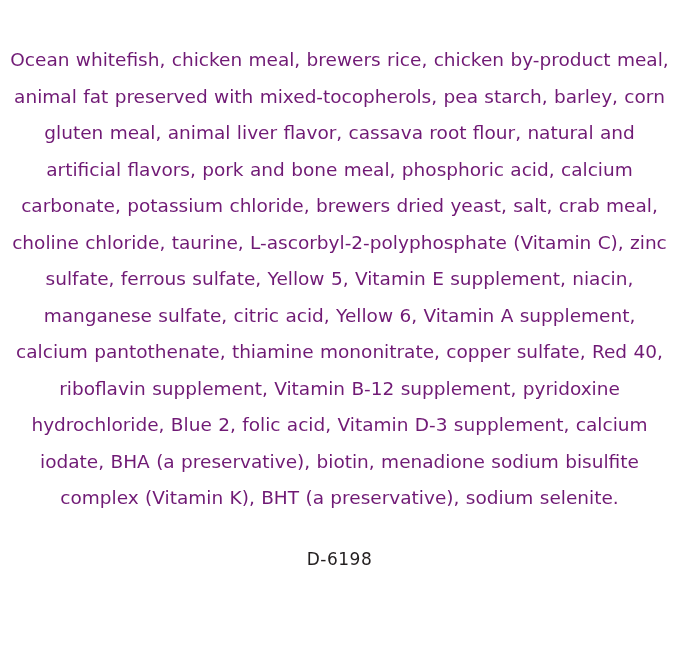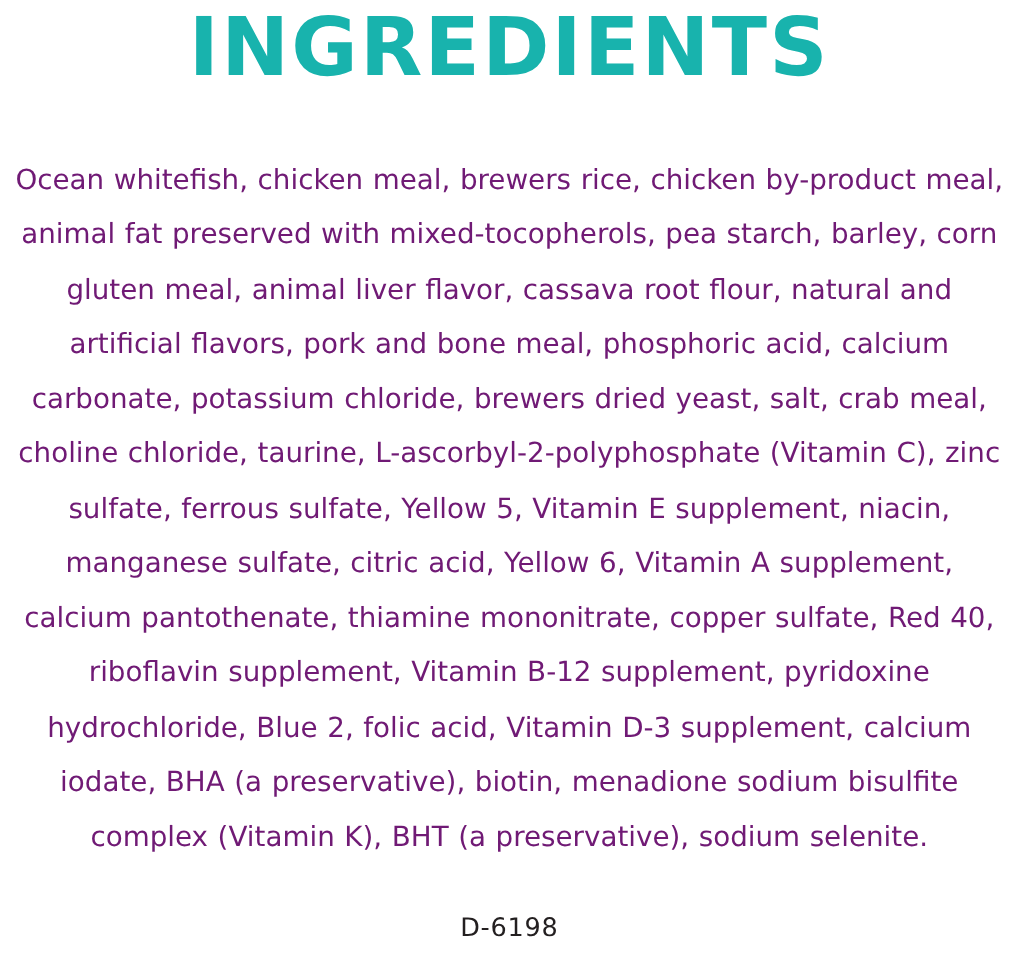--- a/index.html
+++ b/index.html
@@ -52,18 +52,17 @@
     font-size: 17px;
     color: #231f20;
     text-align: center;
     letter-spacing: 0.5px;
   }
 </style>
 </head>
 <body>
 
 <div class="page">
-  <div class="title">INGREDIENTS</div>
 
   <div class="ingredients-body">Ocean whitefish, chicken meal, brewers rice, chicken by-product meal, animal fat preserved with mixed-tocopherols, pea starch, barley, corn gluten meal, animal liver flavor, cassava root flour, natural and artificial flavors, pork and bone meal, phosphoric acid, calcium carbonate, potassium chloride, brewers dried yeast, salt, crab meal, choline chloride, taurine, L-ascorbyl-2-polyphosphate (Vitamin C), zinc sulfate, ferrous sulfate, Yellow 5, Vitamin E supplement, niacin, manganese sulfate, citric acid, Yellow 6, Vitamin A supplement, calcium pantothenate, thiamine mononitrate, copper sulfate, Red 40, riboflavin supplement, Vitamin B-12 supplement, pyridoxine hydrochloride, Blue 2, folic acid, Vitamin D-3 supplement, calcium iodate, BHA (a preservative), biotin, menadione sodium bisulfite complex (Vitamin K), BHT (a preservative), sodium selenite.</div>
 
   <div class="code">D-6198</div>
 </div>
 
 </body></html>

